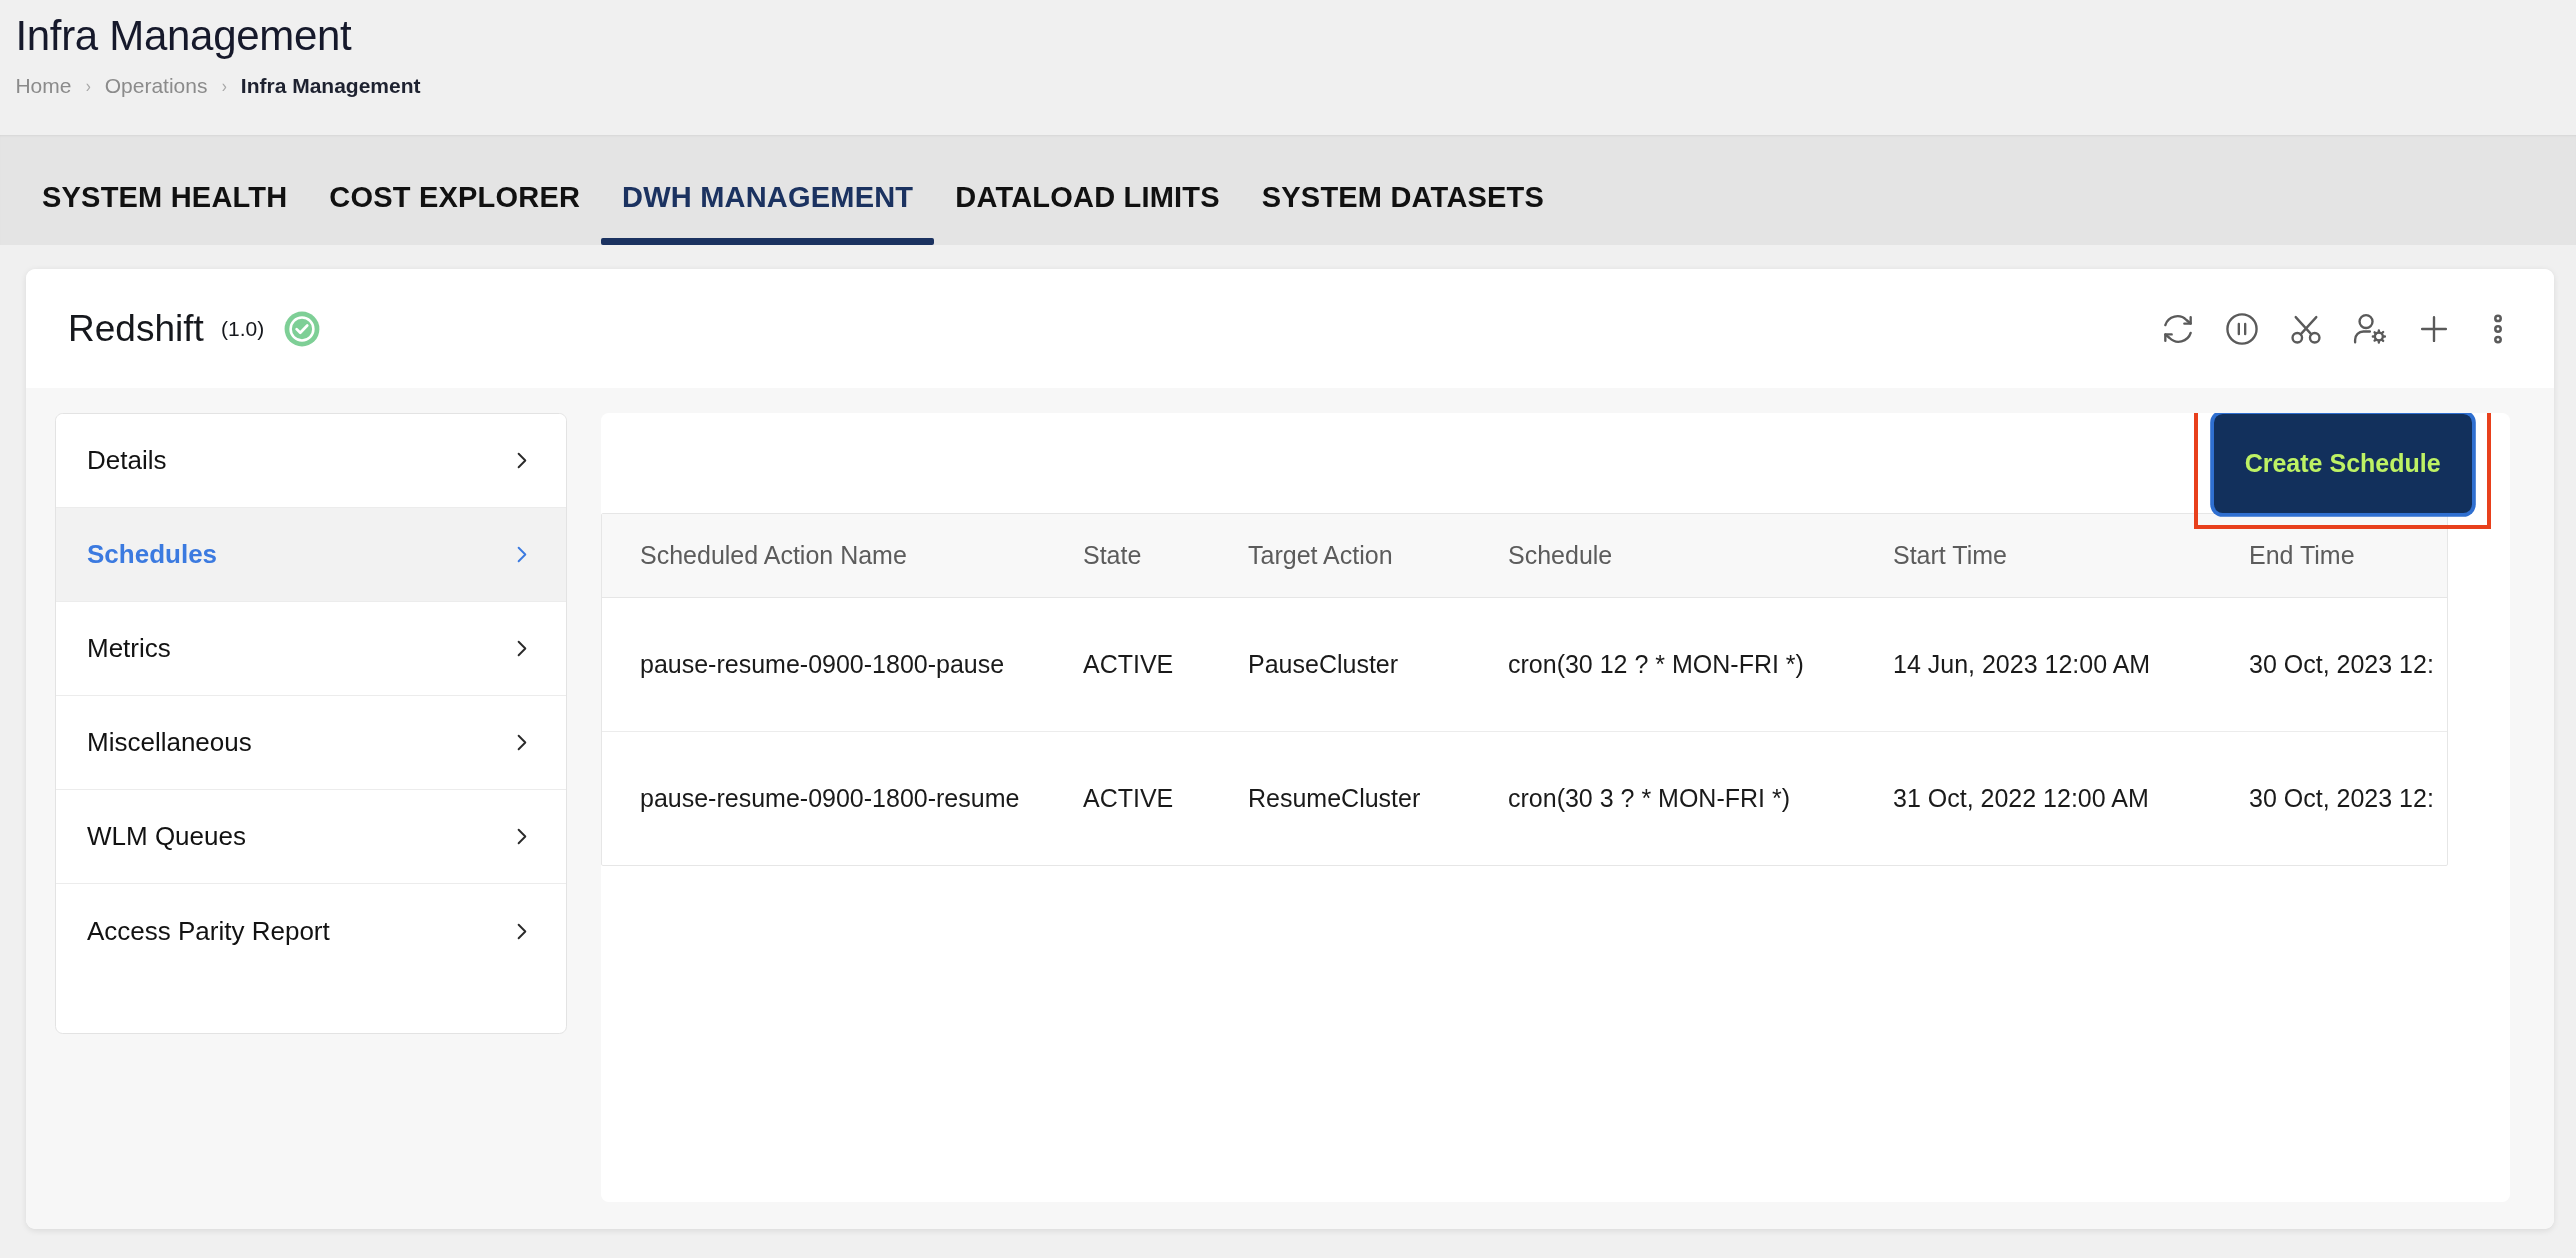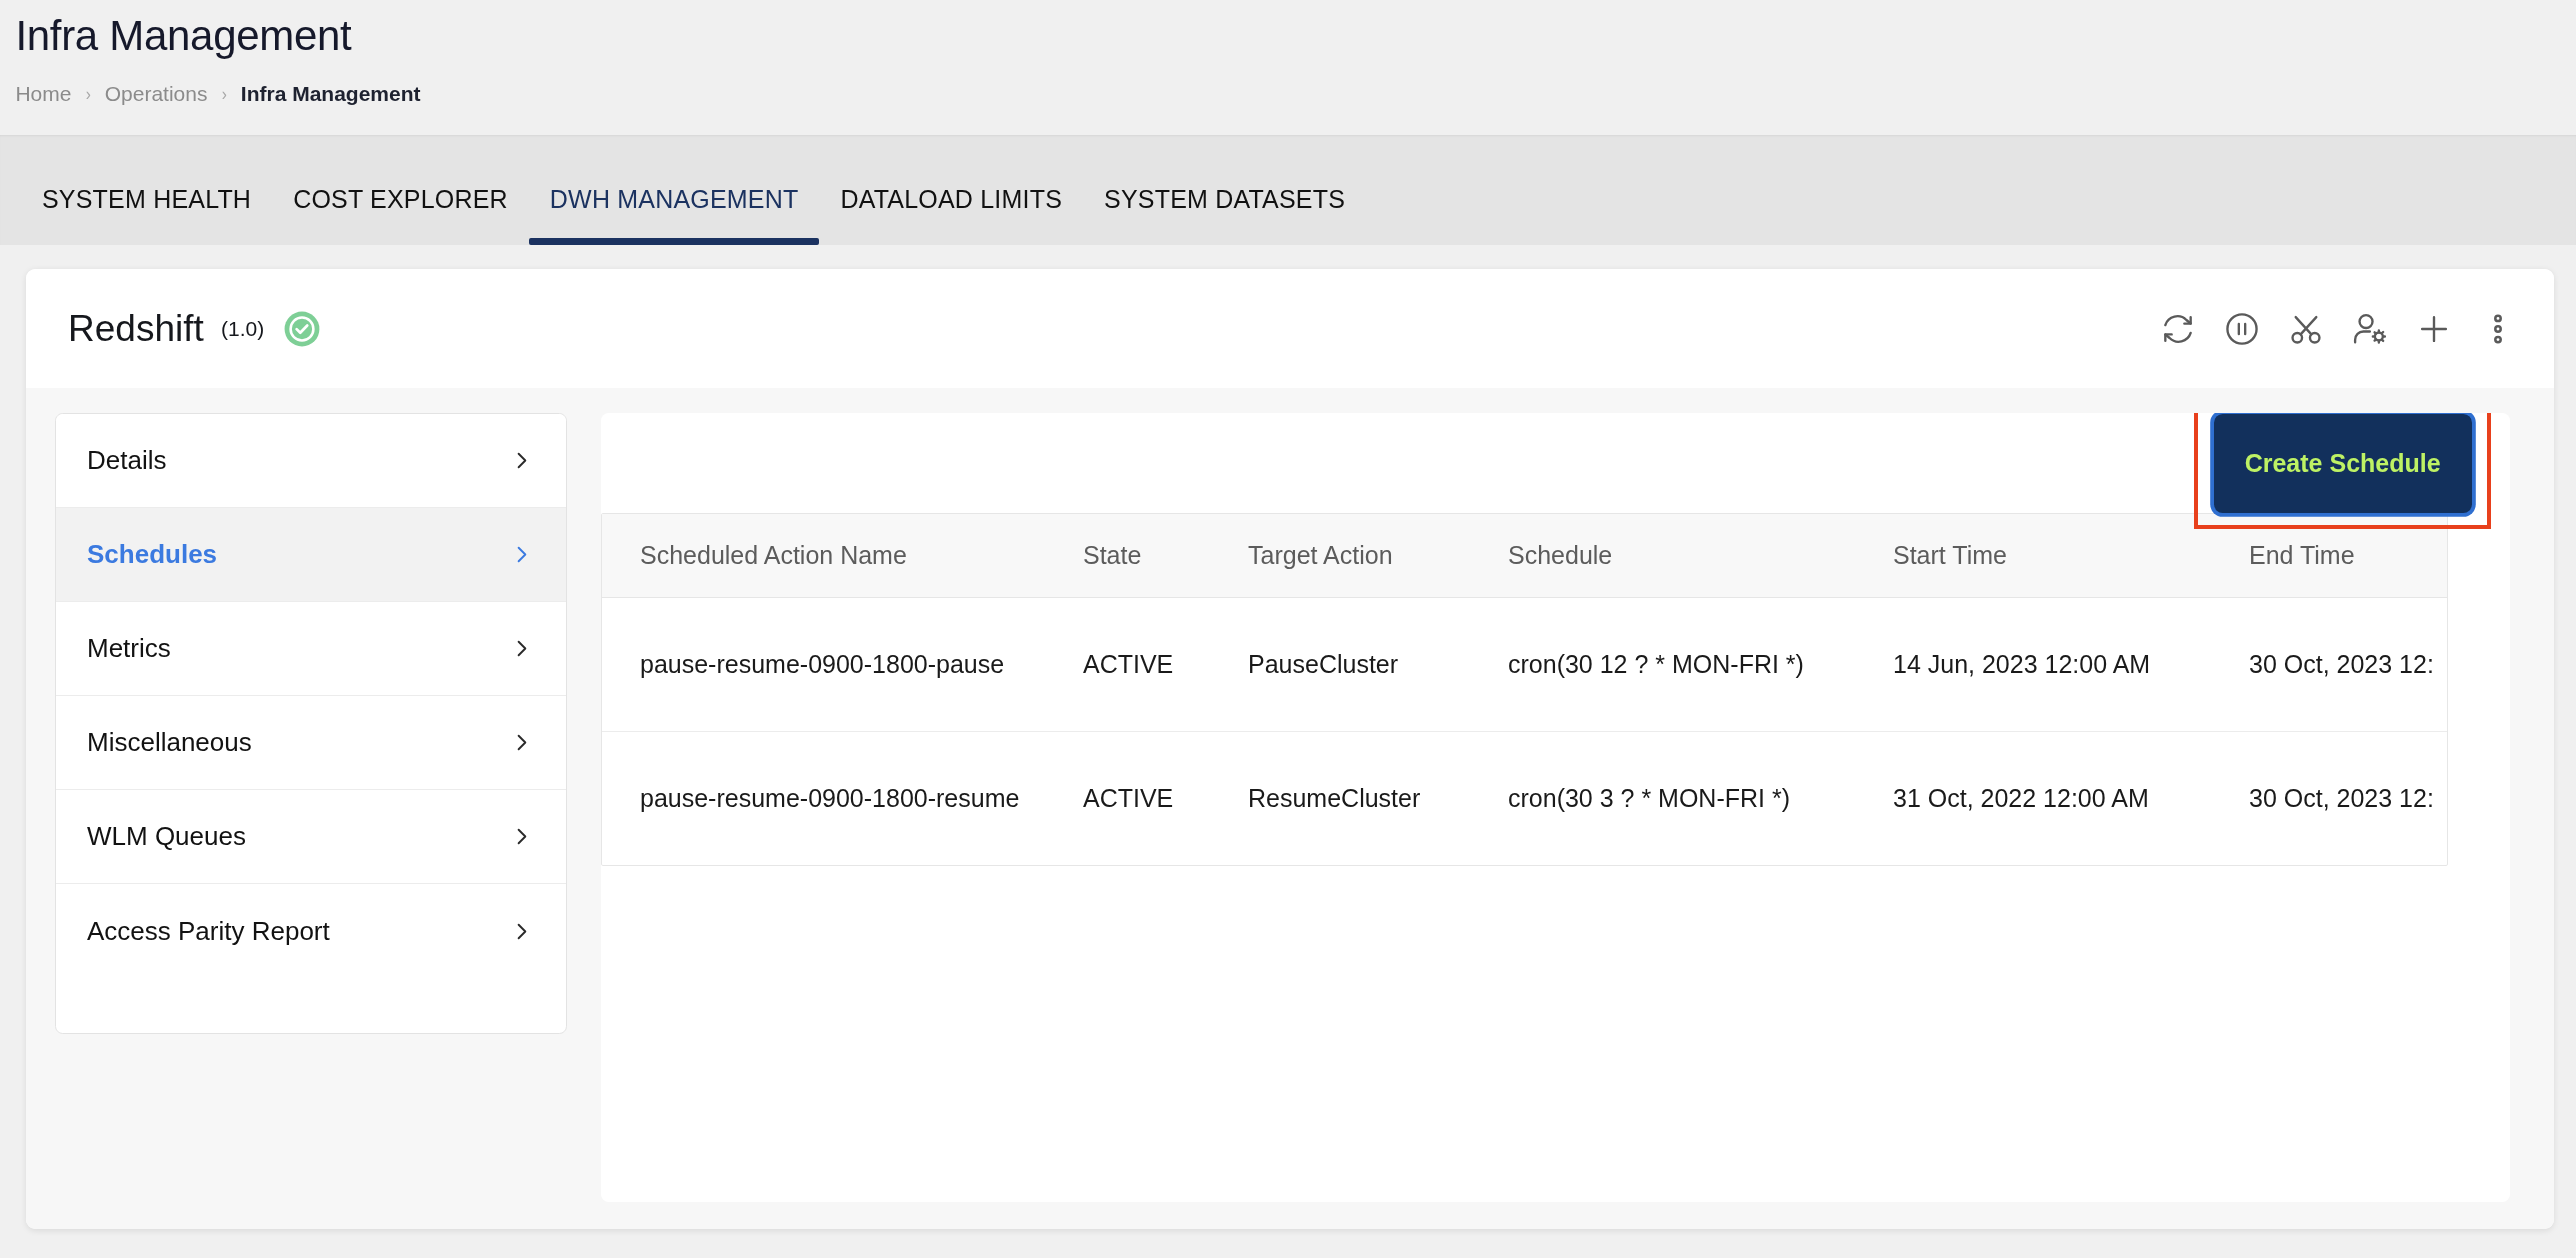--- a/index.html
+++ b/index.html
@@ -22,47 +22,48 @@
     font-weight: 400;
     color: #16192b;
     letter-spacing: -0.3px;
     line-height: 1.0;
     padding-top: 7.7px;
   }
   .breadcrumb {
     display: flex;
     align-items: center;
     gap: 13.5px;
-    margin-top: 25px;
+    margin-top: 17px;
     font-size: 21px;
   }
   .crumb { color: #8b8b8b; }
   .crumb.active { color: #1e2230; font-weight: bold; }
   .crumb-sep {
     color: #a8a8a8;
     font-size: 19px;
     transform: scaleX(0.8);
   }
 
   
   .tabbar {
     height: 110px;
     background: #e4e4e4;
     display: flex;
     align-items: flex-end;
     padding-left: 21px;
     box-shadow: inset 0 1.9px 2.9px -1.9px rgba(0,0,0,.13);
   }
   .tab {
-    font-size: 25px;
+    font-size: 29px;
     color: #111111;
     padding: 0 21px 31px 21px;
     position: relative;
     letter-spacing: 0.2px;
     white-space: nowrap;
+    font-weight: bold;
   }
   .tab.active { color: #1b3260; }
   .tab.active::after {
     content: "";
     position: absolute;
     left: 0; right: 0; bottom: 0;
     height: 6.7px;
     background: #1b3260;
     border-radius: 1.9px;
   }

